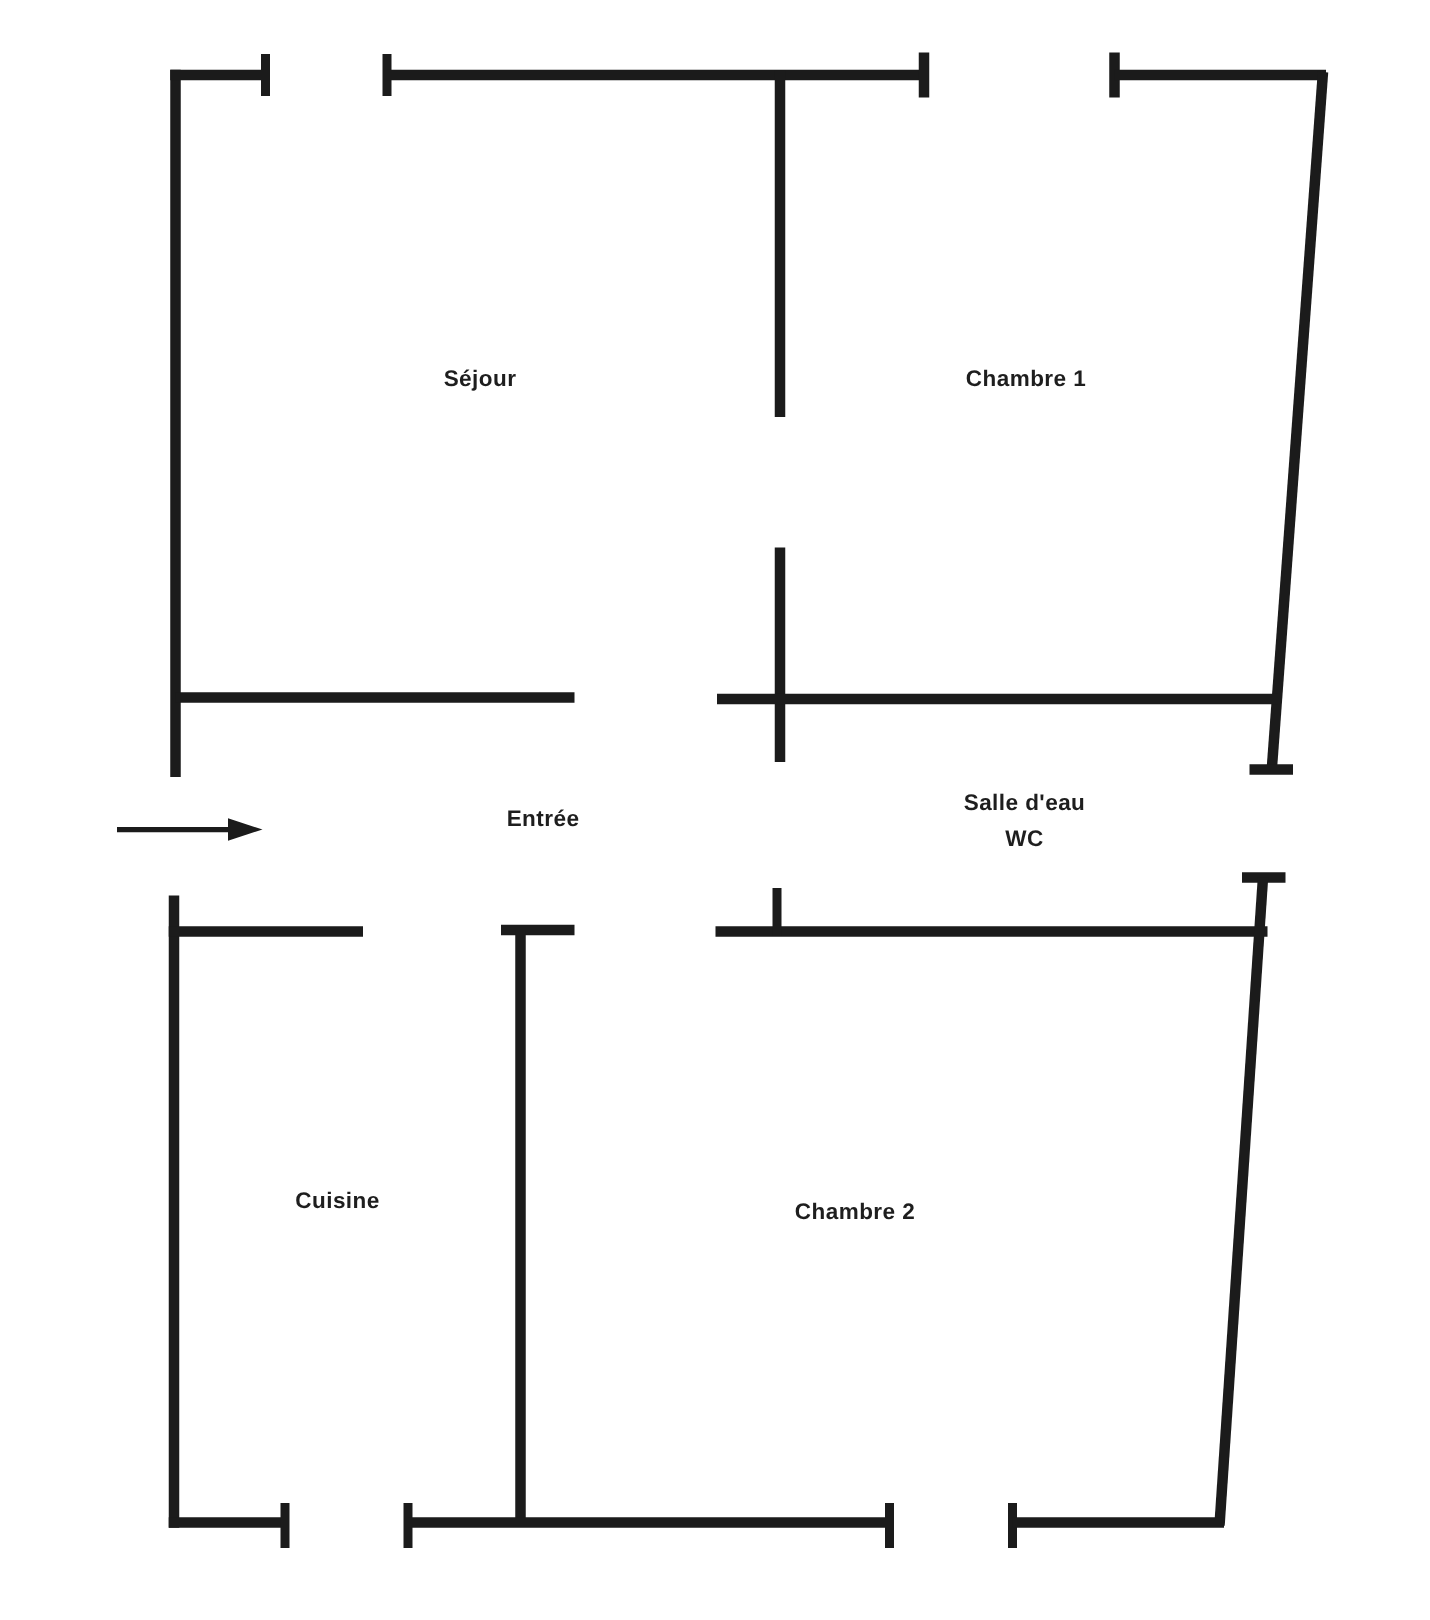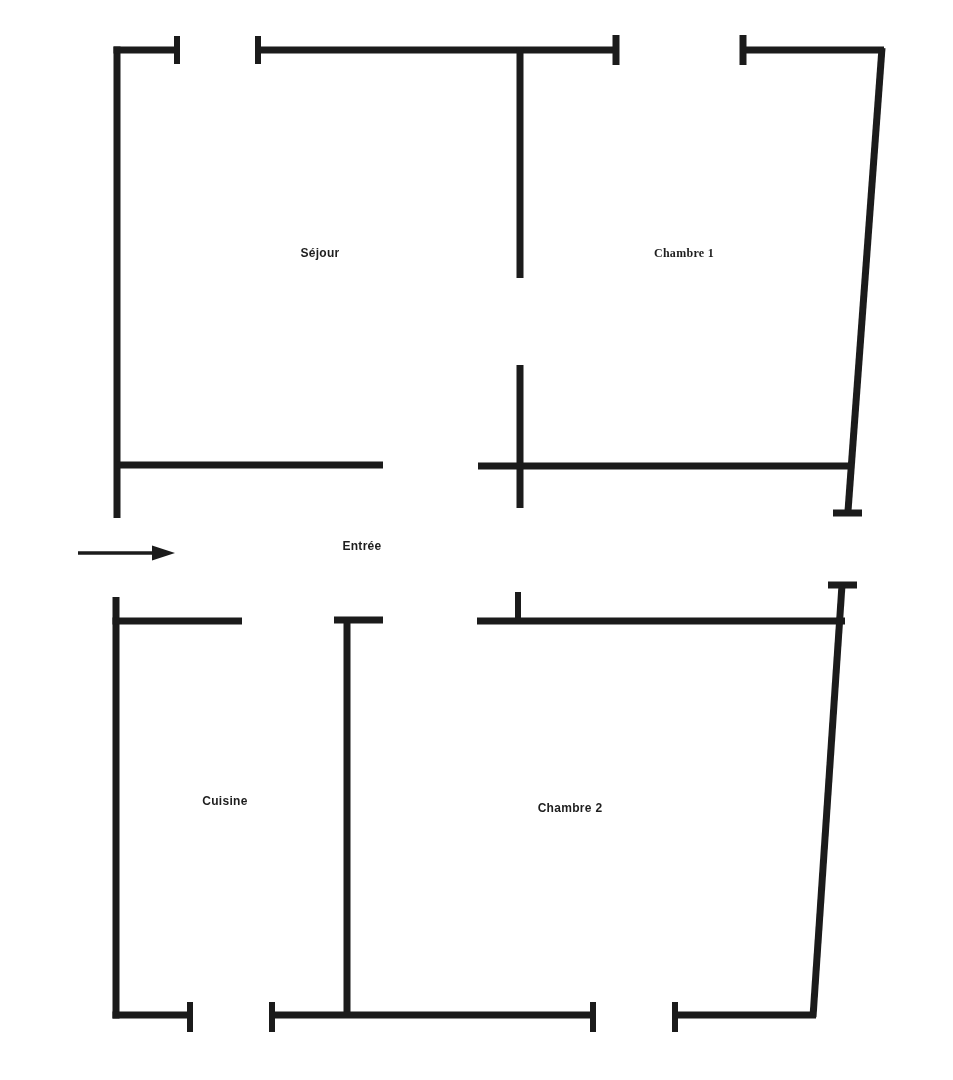--- a/index.html
+++ b/index.html
@@ -19,21 +19,21 @@
     position: absolute;
     left: 0;
     top: 0;
     width: 953px;
     height: 1080px;
   }
   .room-label {
     position: absolute;
     transform: translate(-50%, -50%);
     font-weight: bold;
-    font-size: 12px;
+    font-size: 15px;
     letter-spacing: 0.3px;
     color: #1e1e1e;
     white-space: nowrap;
     text-align: center;
   }
   .room-label .line2 {
     display: block;
     line-height: 24px;
   }
   .room-label .line1 {
@@ -79,22 +79,26 @@
         <line x1="675" y1="1015" x2="816" y2="1015" stroke="#1b1b1b" stroke-width="7"></line>
       </g>
     <g>
         <line x1="78" y1="553" x2="154" y2="553" stroke="#1b1b1b" stroke-width="3.5"></line>
         <polygon points="175,553 152,545.5 152,560.5" fill="#1b1b1b"></polygon>
       </g>
   </svg>
 
   <div class="room-label" style="left:320px; top:253px;">Séjour</div>
 
-  <div class="room-label" style="left:684px; top:253px;font-family:Liberation Serif, serif;">Chambre 1</div>
+  <div class="room-label" style="left:684px; top:253px;">Chambre 1</div>
 
   <div class="room-label" style="left:362px; top:546px;">Entrée</div>
 
+  <div class="room-label" style="left:683px; top:548px;">
+    <span class="line1">Salle d'eau</span>
+    <span class="line2">WC</span>
+  </div>
 
   <div class="room-label" style="left:225px; top:801px;text-align:right;">Cuisine</div>
 
   <div class="room-label" style="left:570px; top:782px;margin-top:26px;">Chambre 2</div>
 
 </div>
 
 </body></html>

